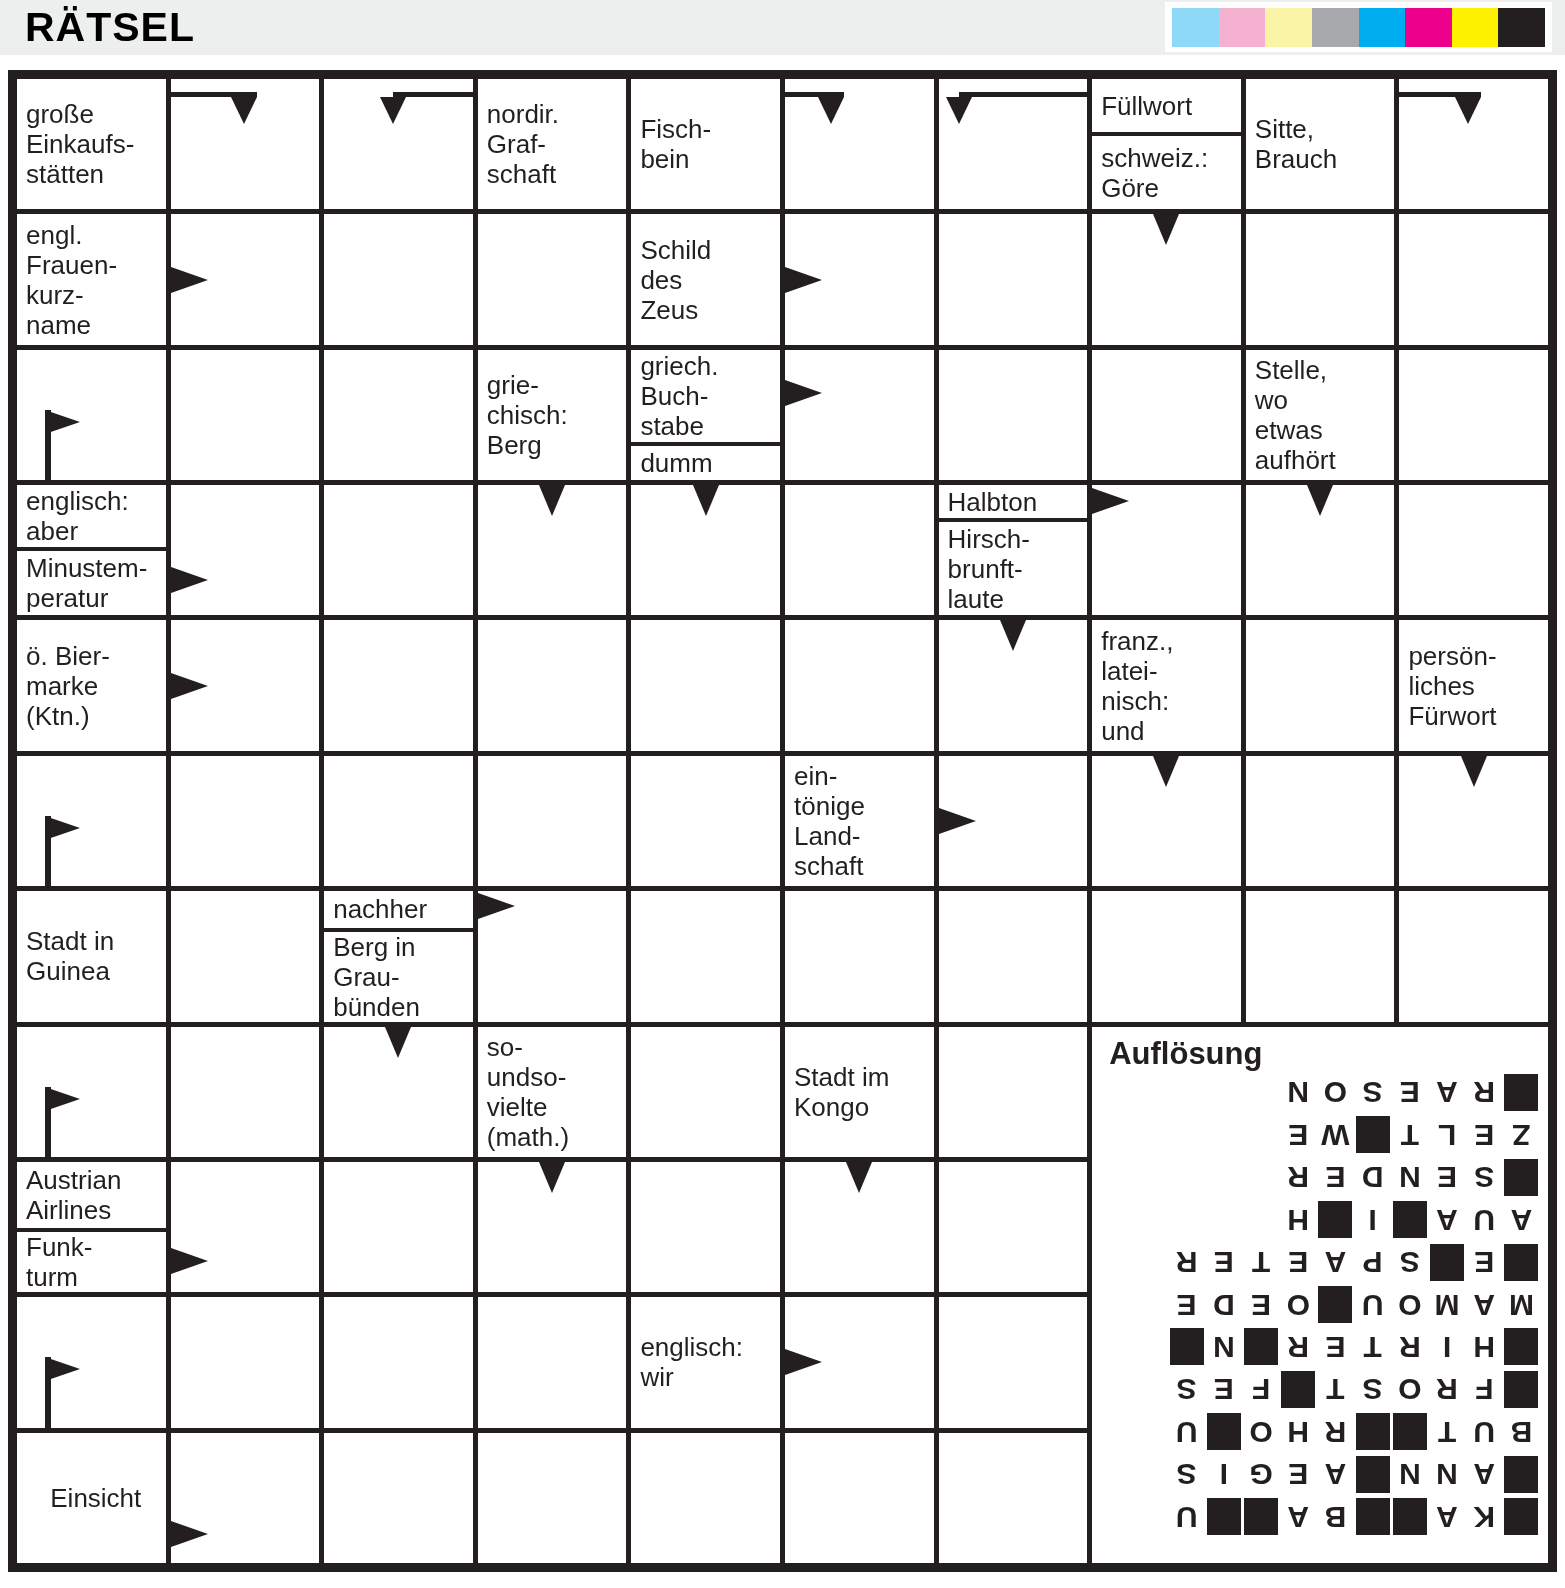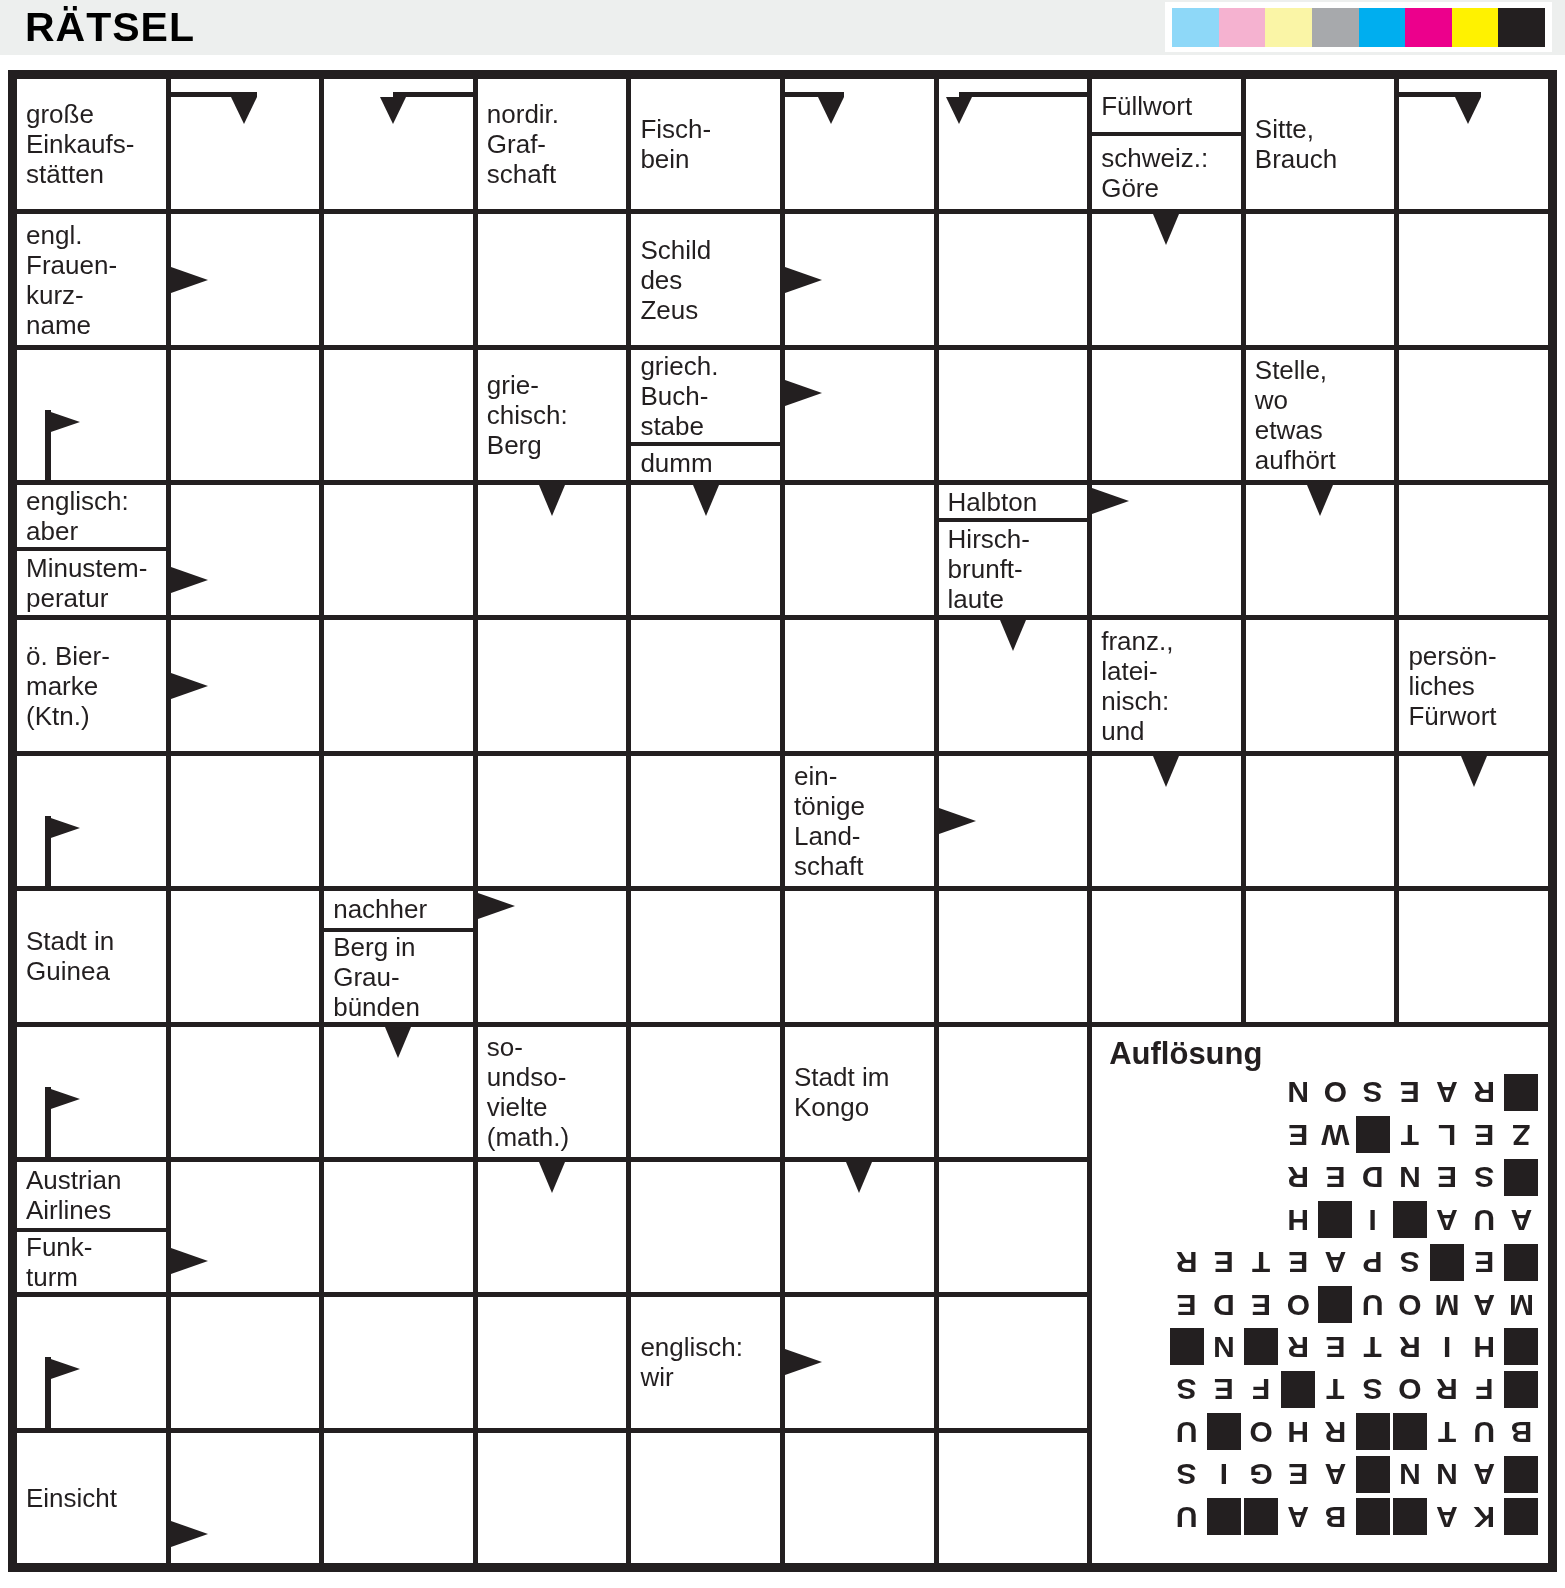--- a/index.html
+++ b/index.html
@@ -361,21 +361,21 @@
       <div class="part" style="flex: 1 1 0px;">
         <div class="part-text">englisch:
 wir</div>
       </div>
     </div>
     <div class="cell" style="grid-area: 10 / 6;">
       <div class="arr-right" style="top: 50%;"></div>
     </div>
     <div class="cell" style="grid-area: 10 / 7;"></div>
     <div class="cell clue" style="grid-area: 11 / 1;">
-      <div class="part" style="flex: 37 1 0px;">
+      <div class="part" style="flex: 37 1 0px; justify-content: center;">
         <div class="part-text">Einsicht</div>
       </div>
     </div>
     <div class="cell" style="grid-area: 11 / 2;">
       <div class="arr-right" style="top: 78%;"></div>
     </div>
     <div class="cell" style="grid-area: 11 / 3;"></div>
     <div class="cell" style="grid-area: 11 / 4;"></div>
     <div class="cell" style="grid-area: 11 / 5;"></div>
     <div class="cell" style="grid-area: 11 / 6;"></div>

